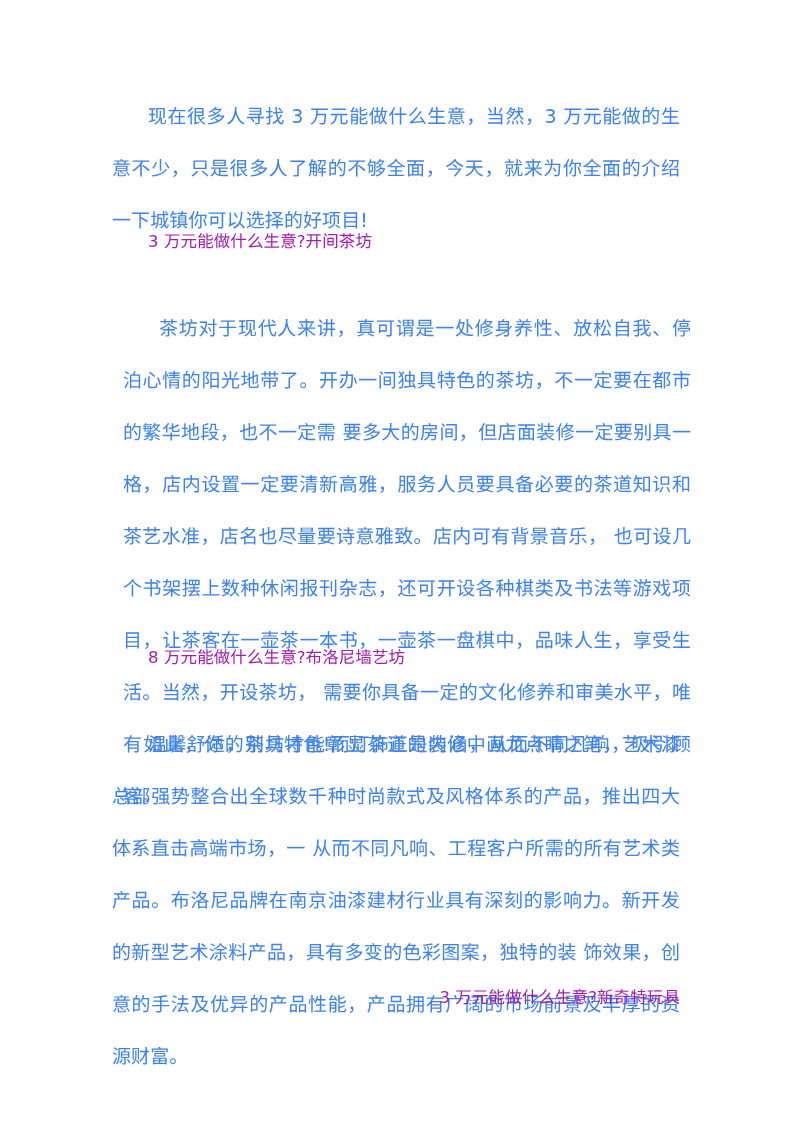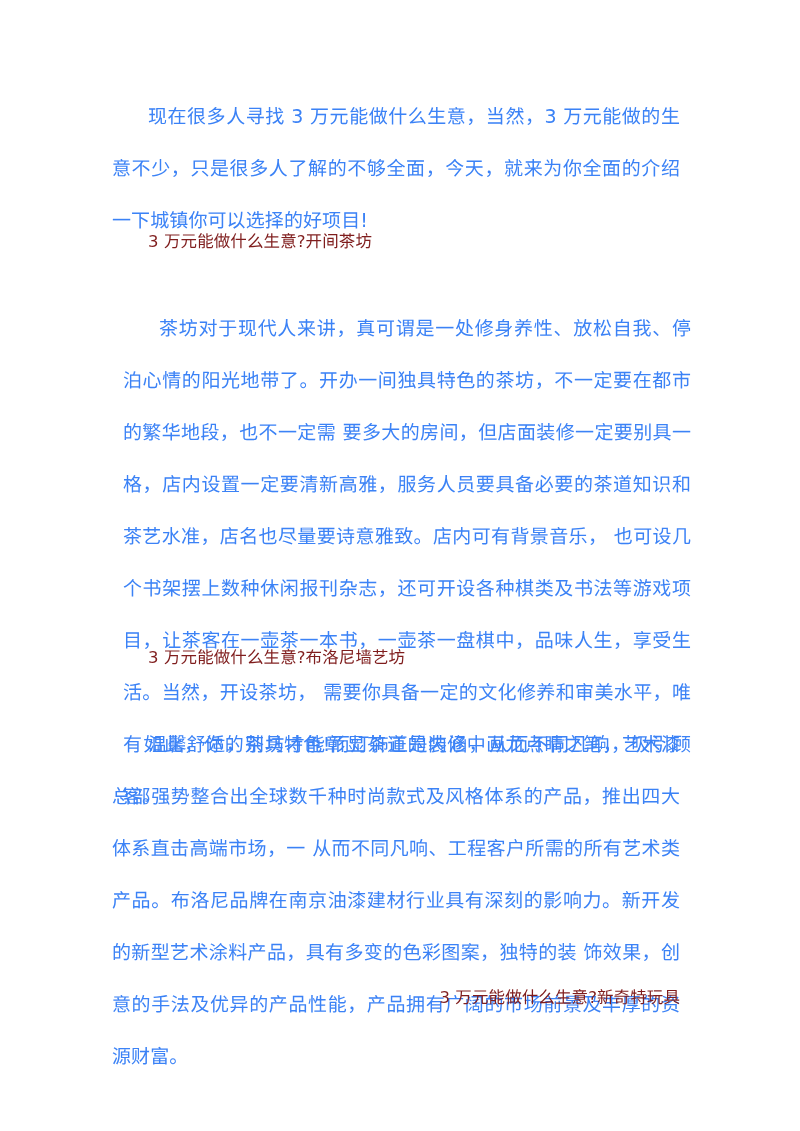--- a/index.html
+++ b/index.html
@@ -40,21 +40,21 @@
     color: #3b82f6;
   }
   .heading {
     margin: 0;
     font-size: 16.5px;
     font-weight: normal;
     line-height: 52px;
     text-indent: 36px;
     letter-spacing: 0.1px;
     white-space: nowrap;
-    color: #7f1d1d;
+    color: #a21caf;
   }
   
   .block-intro      { position: absolute; top:  90px; left: 0; width: 568px; }
   .block-h1         { position: absolute; top: 216px; left: 0; width: 568px; }
   .block-p1         { position: absolute; top: 302px; left: 11px; width: 568px; }
   .block-h2         { position: absolute; top: 632px; left: 0; width: 568px; }
   .block-p2         { position: absolute; top: 718px; left: 0; width: 568px; }
   .block-h3         { position: absolute; top: 972px; left: 0; width: 568px; text-align: right; }
 </style>
 </head>
@@ -69,21 +69,21 @@
 
     <div class="block-h1">
       <p class="heading">3 万元能做什么生意?开间茶坊</p>
     </div>
 
     <div class="block-p1">
       <p class="para">茶坊对于现代人来讲，真可谓是一处修身养性、放松自我、停泊心情的阳光地带了。开办一间独具特色的茶坊，不一定要在都市的繁华地段，也不一定需 要多大的房间，但店面装修一定要别具一格，店内设置一定要清新高雅，服务人员要具备必要的茶道知识和茶艺水准，店名也尽量要诗意雅致。店内可有背景音乐， 也可设几个书架摆上数种休闲报刊杂志，还可开设各种棋类及书法等游戏项目，让茶客在一壶茶一本书，一壶茶一盘棋中，品味人生，享受生活。当然，开设茶坊， 需要你具备一定的文化修养和审美水平，唯有如此，你的茶坊才能彰显茶道的内涵，从而不同凡响，吸引顾客。</p>
     </div>
 
     <div class="block-h2">
-      <p class="heading">3 万元能做什么生意?布洛尼墙艺坊</p>
+      <p class="heading">8 万元能做什么生意?布洛尼墙艺坊</p>
     </div>
 
     <div class="block-p2">
       <p class="para">温馨舒适，别具特色!而灯饰正是装修中画龙点睛之笔，艺术漆总部强势整合出全球数千种时尚款式及风格体系的产品，推出四大体系直击高端市场，一 从而不同凡响、工程客户所需的所有艺术类产品。布洛尼品牌在南京油漆建材行业具有深刻的影响力。新开发的新型艺术涂料产品，具有多变的色彩图案，独特的装 饰效果，创意的手法及优异的产品性能，产品拥有广阔的市场前景及丰厚的资源财富。</p>
     </div>
 
     <div class="block-h3">
       <p class="heading">3 万元能做什么生意?新奇特玩具</p>
     </div>
 

